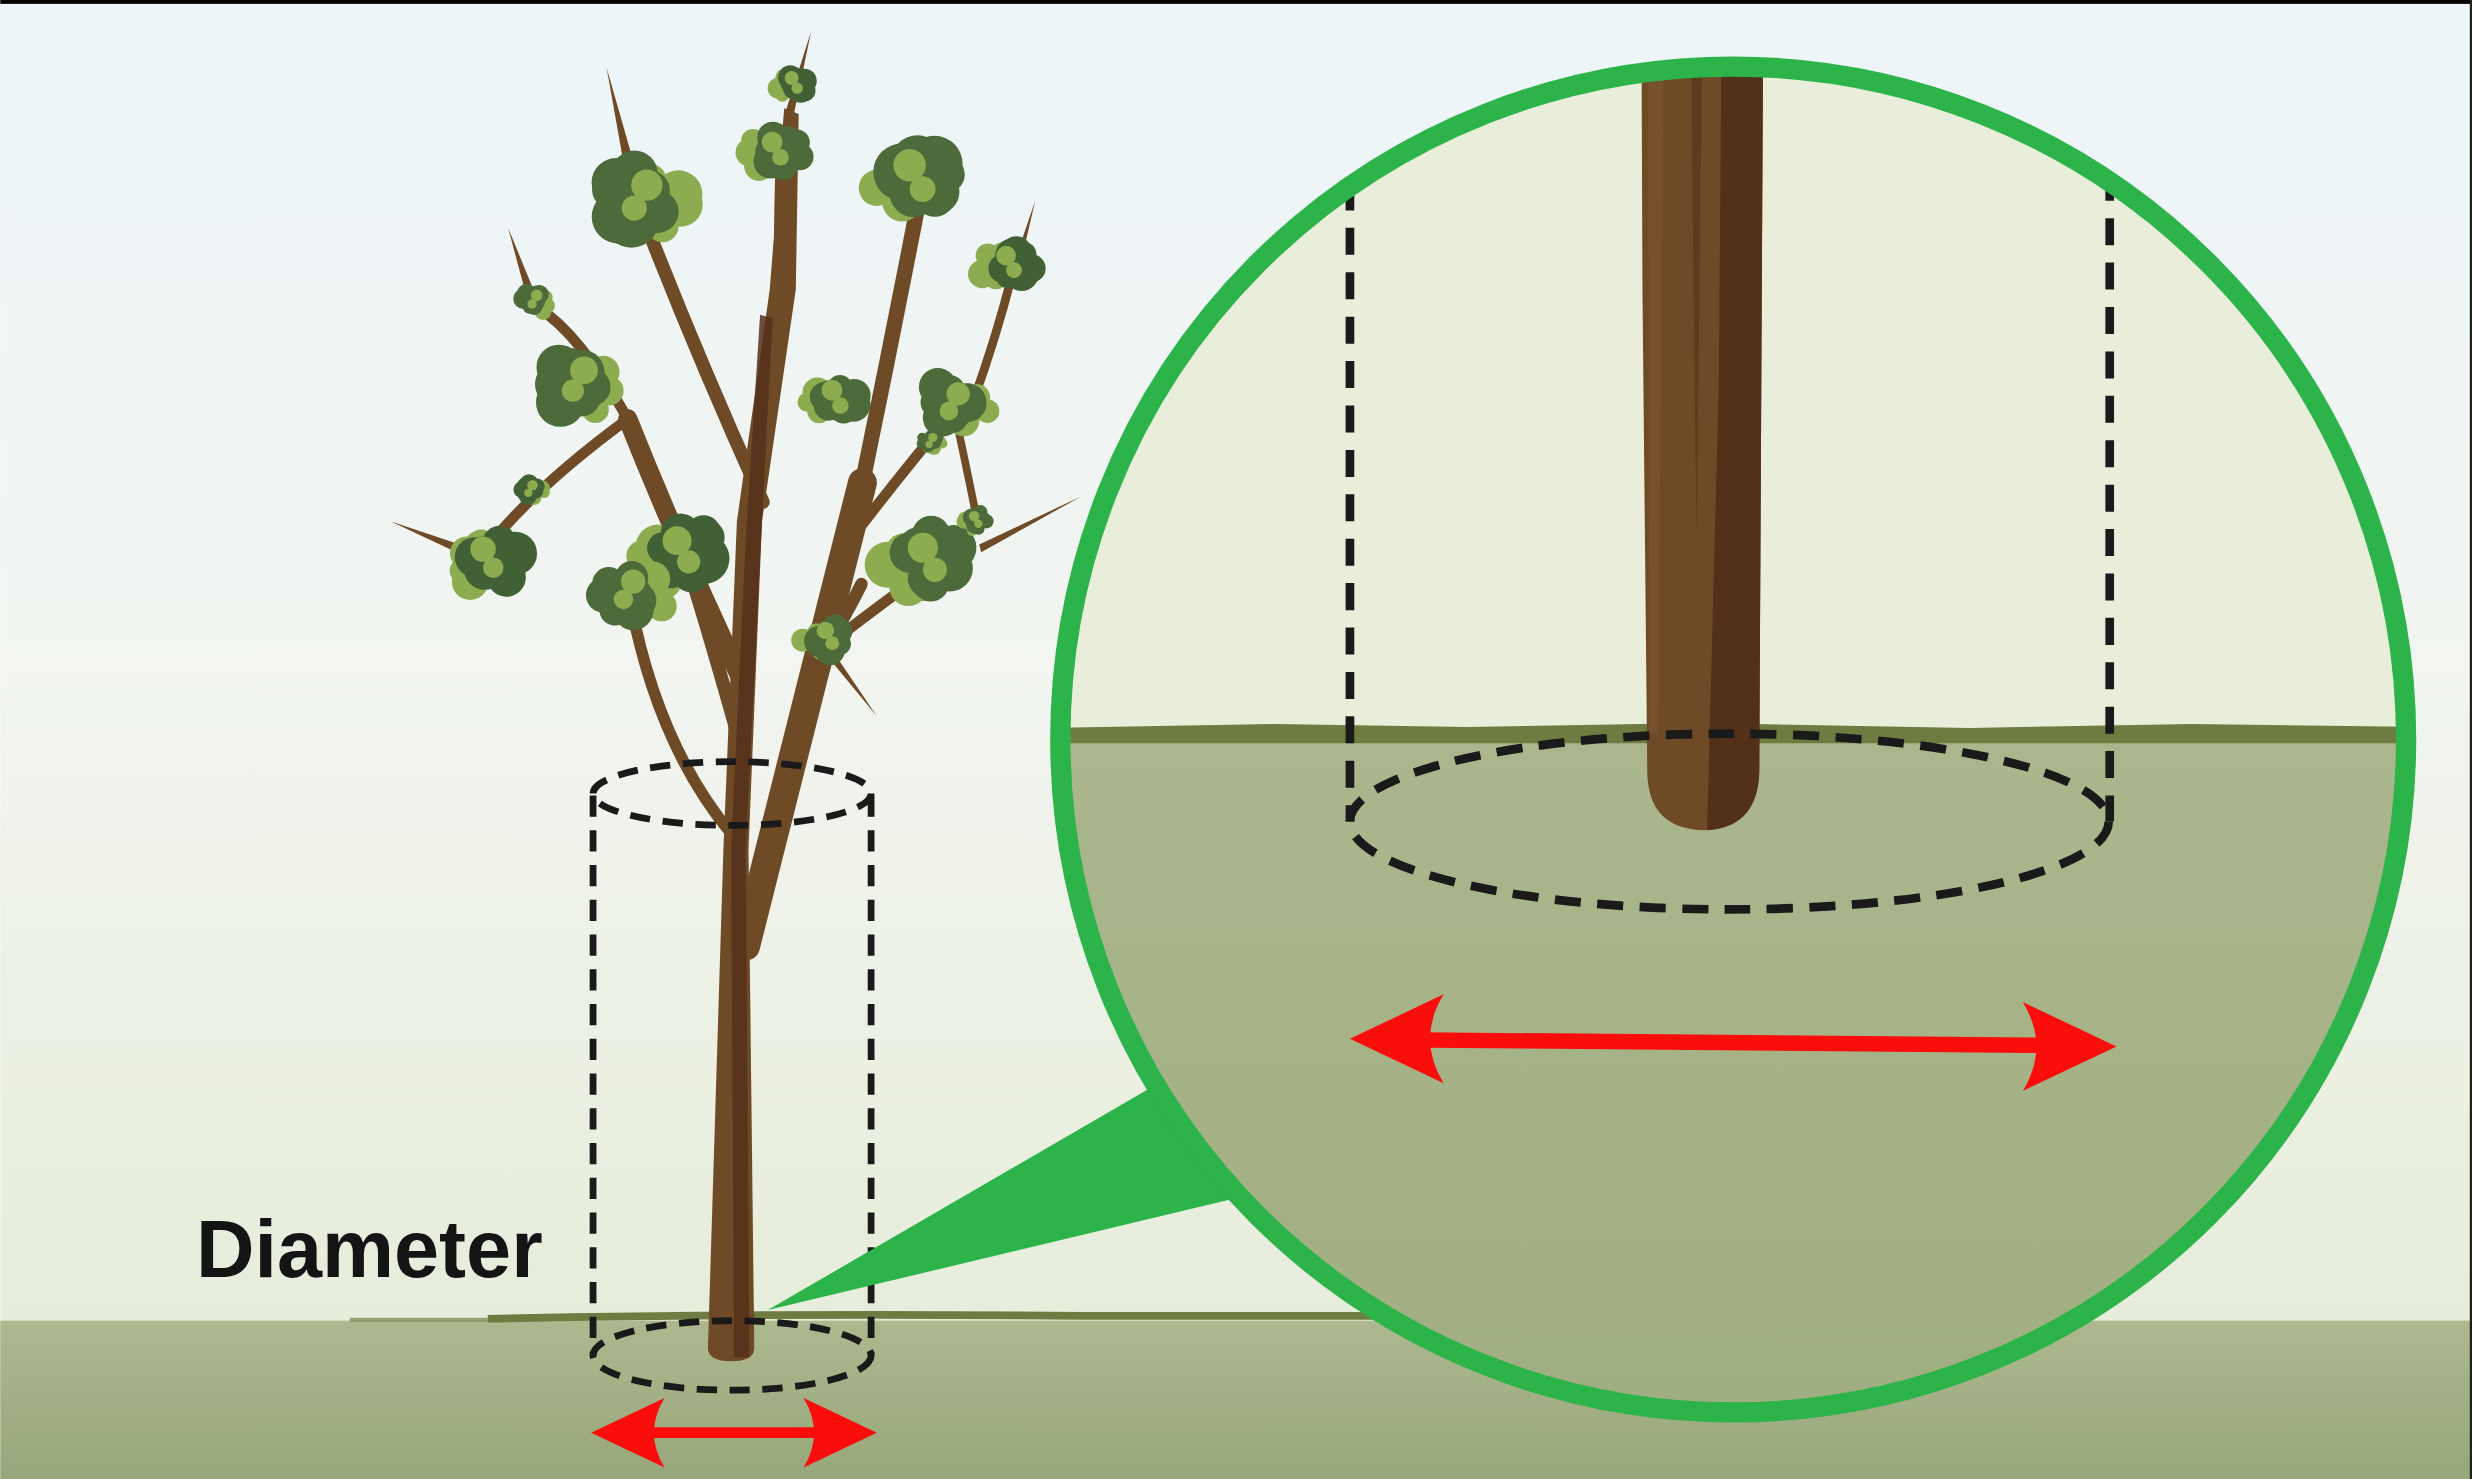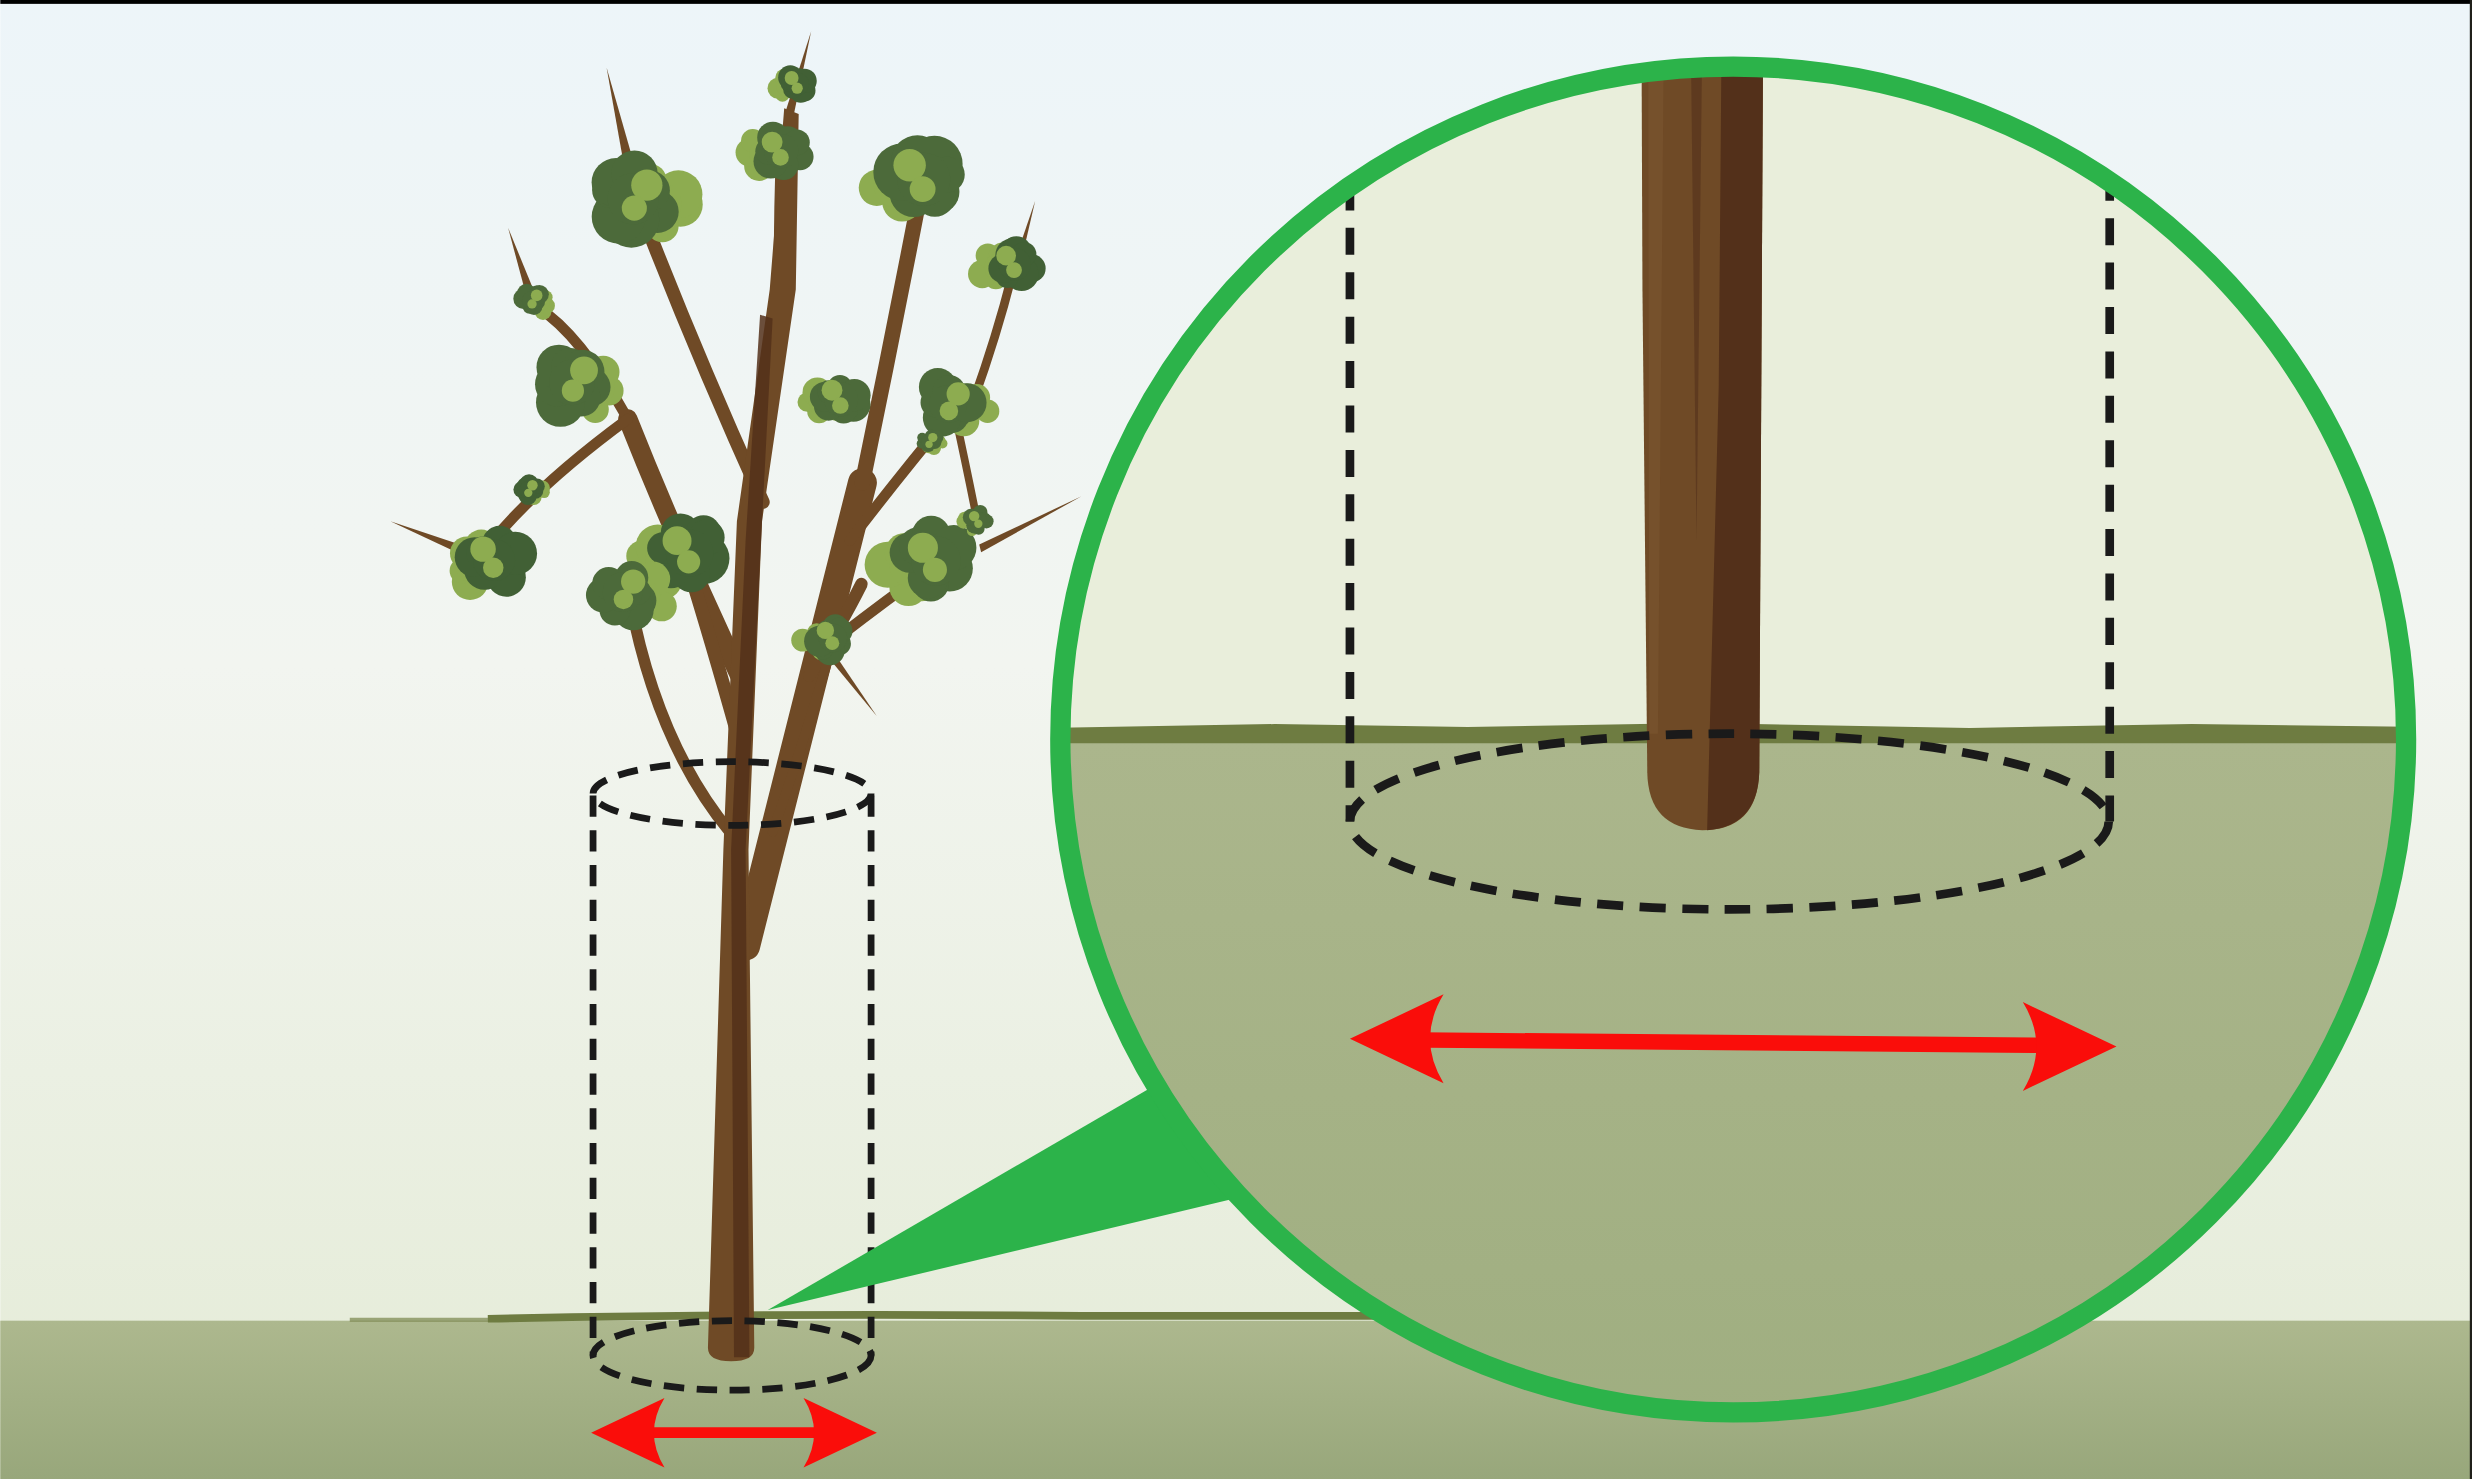--- a/index.html
+++ b/index.html
@@ -451,14 +451,15 @@
         <path class="redfill" d="M 2192 1084 L 2095 1038 Q 2123 1084 2095 1130 Z"></path>
       </g>
     </g>
 
     <circle class="ringstroke" cx="1795" cy="766" r="697" stroke-width="21"></circle>
 
     <rect class="topborder" x="0" y="0" width="2561" height="4"></rect>
     <rect class="rightborder" x="2558" y="0" width="3" height="1532"></rect>
   </svg>
 
+  <div class="diameter-label">Diameter</div>
 </div>
 
 
 </body></html>

